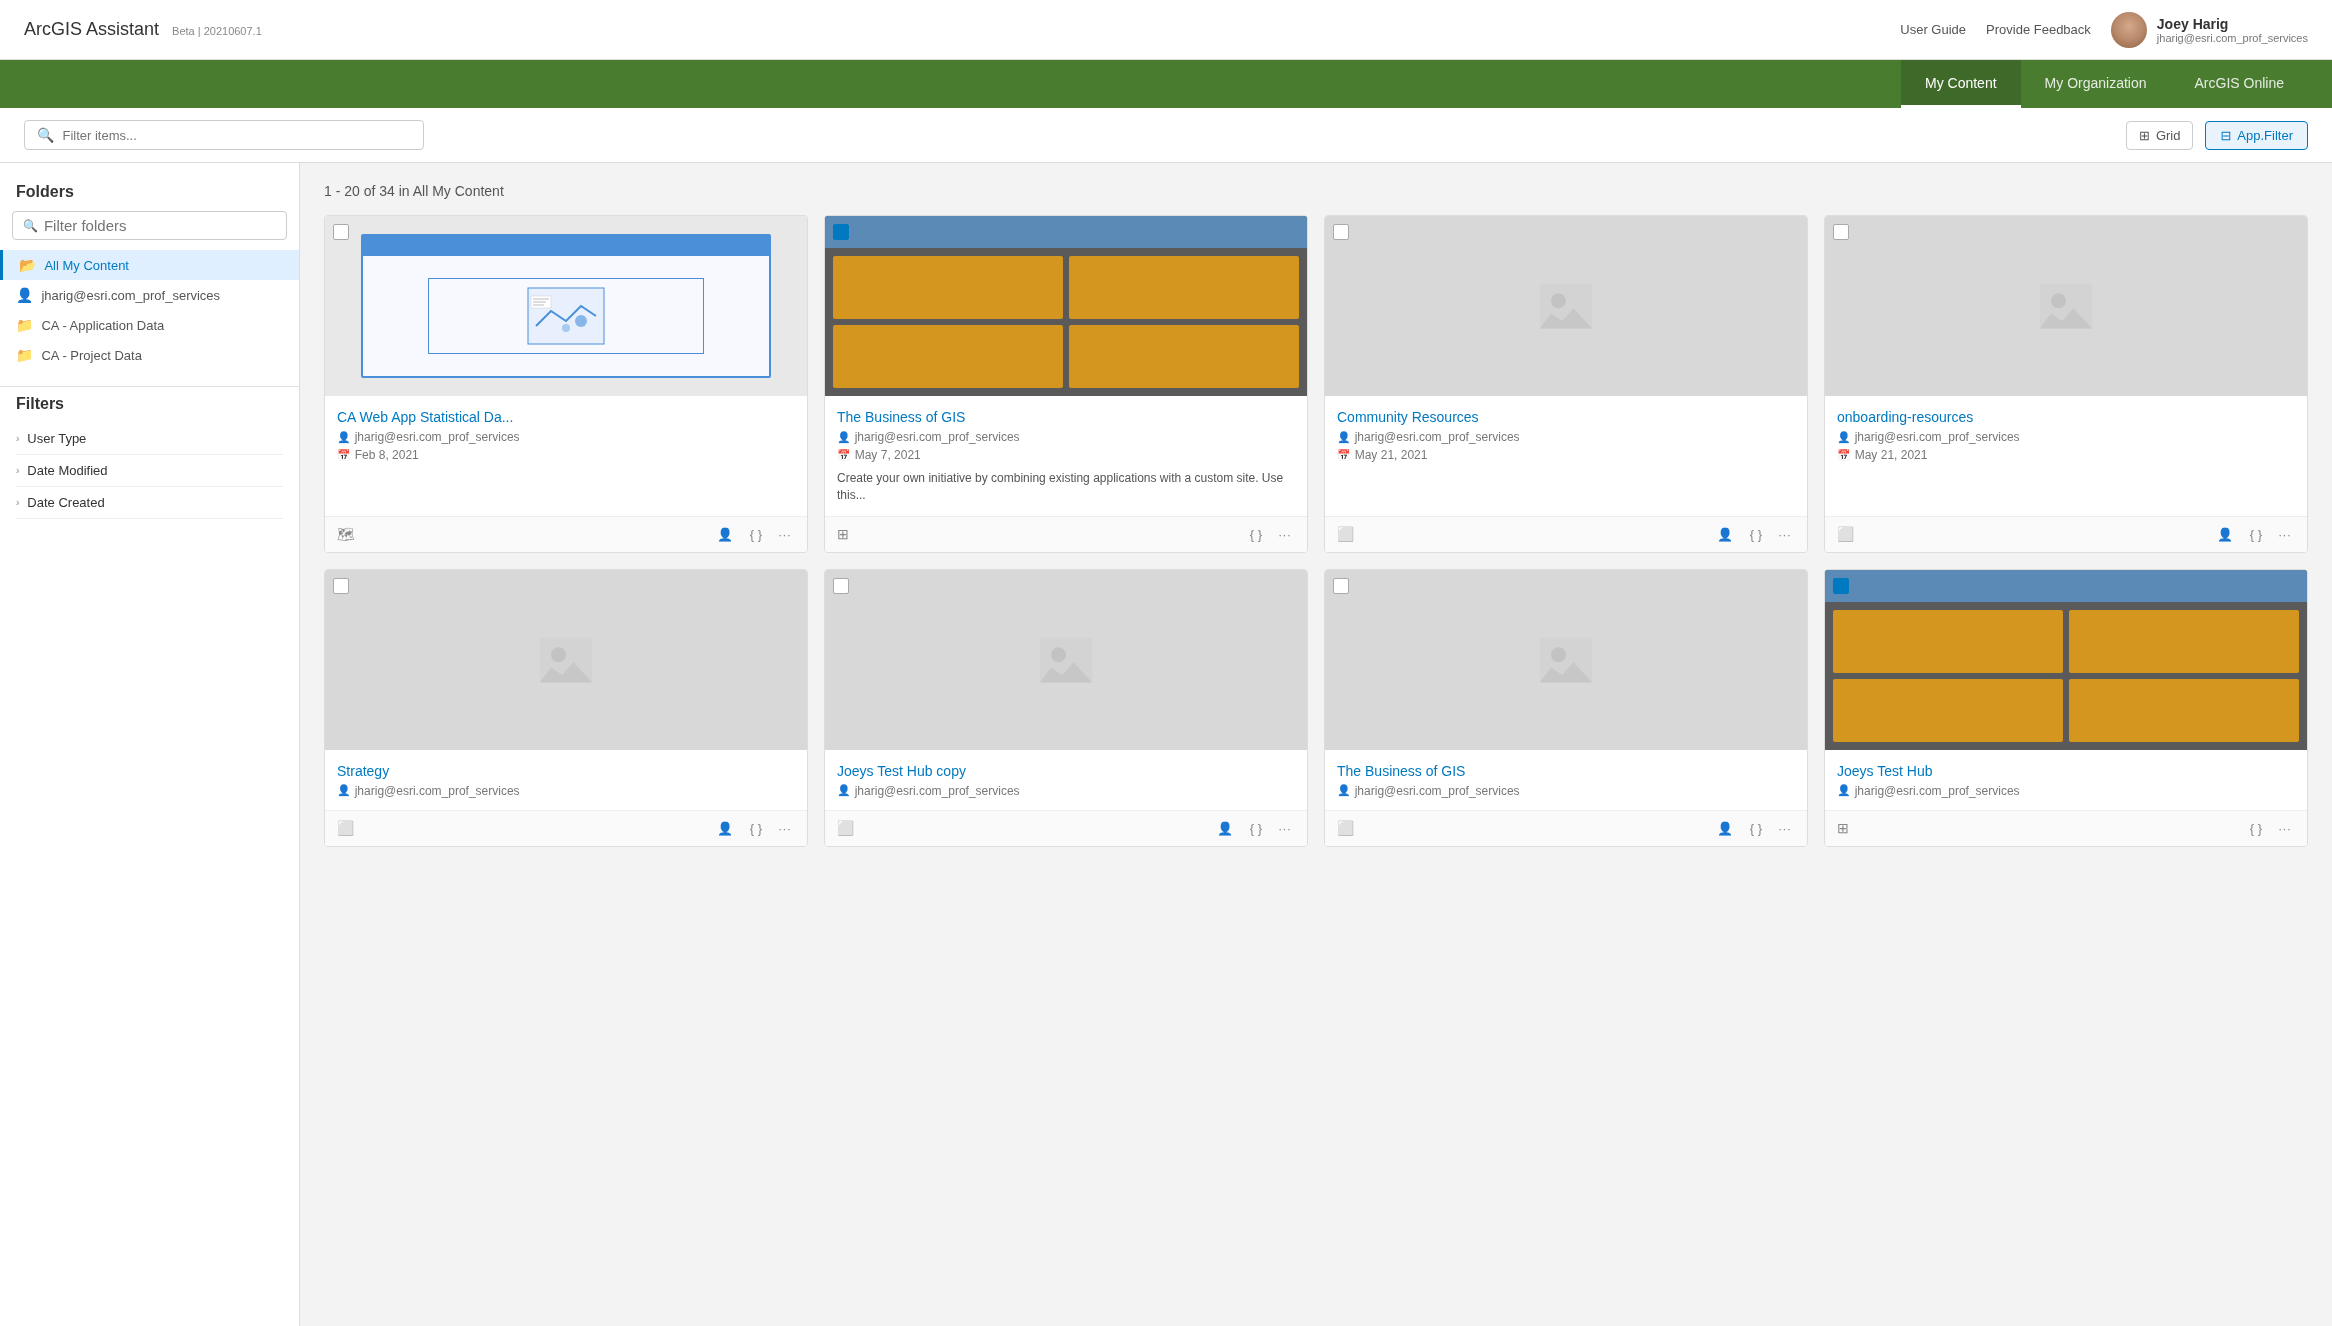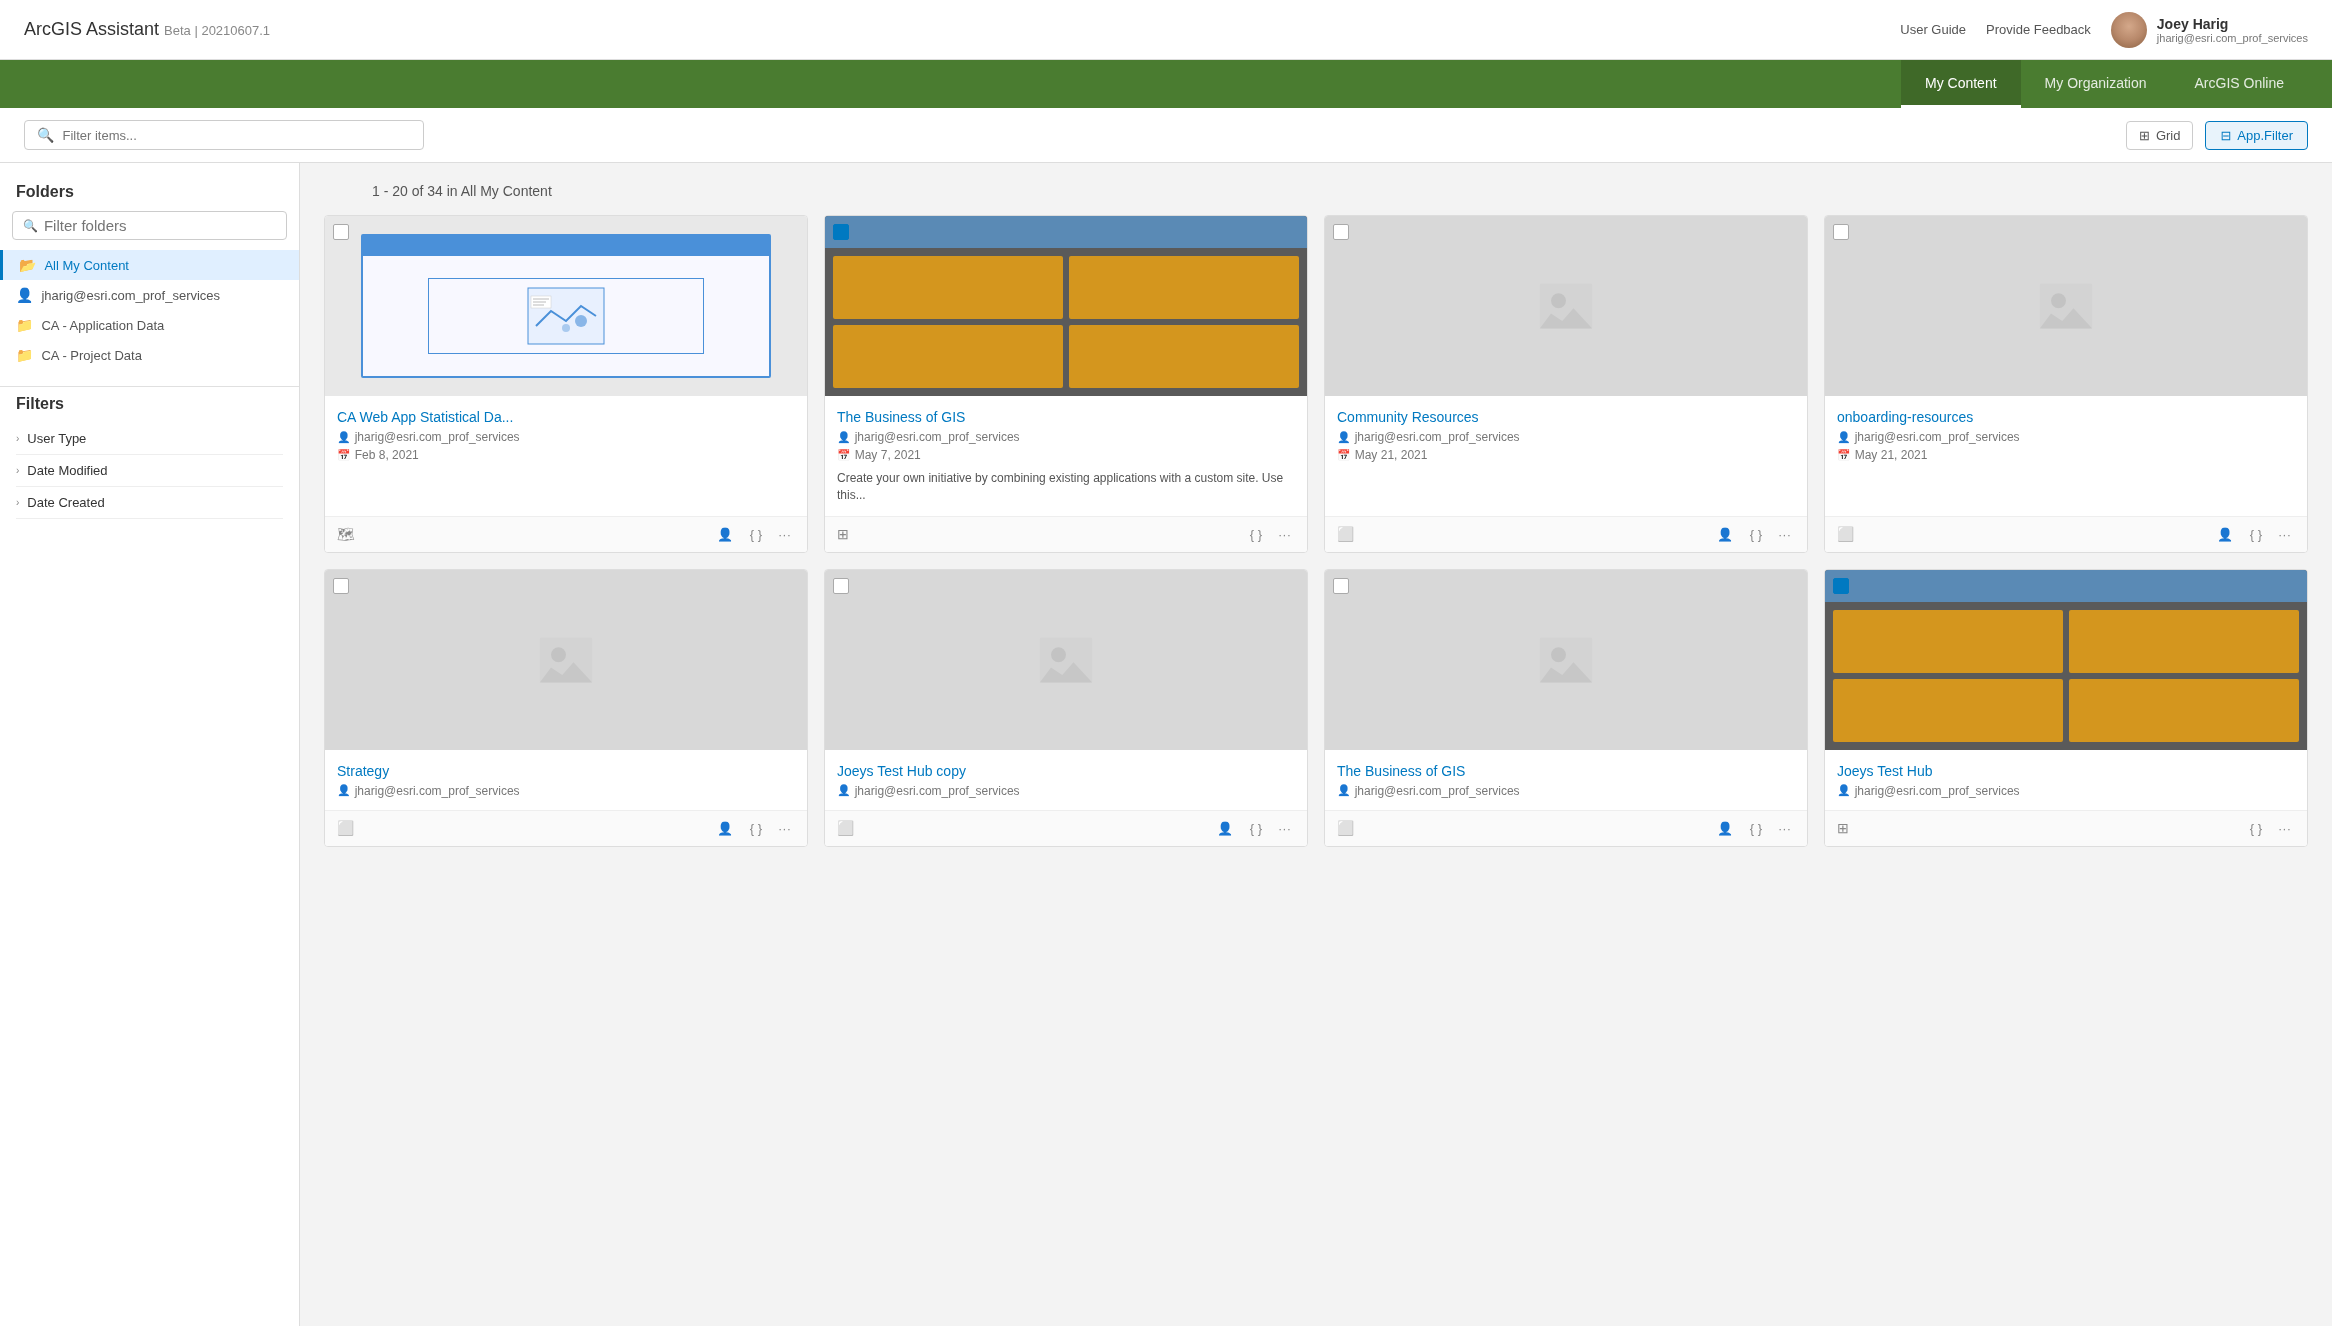--- a/index.html
+++ b/index.html
@@ -5,21 +5,21 @@
     * { box-sizing: border-box; margin: 0; padding: 0; }
     body { font-family: -apple-system, BlinkMacSystemFont, 'Segoe UI', Arial, sans-serif; background: #f3f3f3; color: #333; font-size: 14px; }
 
     
     .top-header {
       display: flex; align-items: center; justify-content: space-between;
       background: #fff; padding: 0 24px; height: 60px;
       border-bottom: 1px solid #ddd;
     }
     .app-title { font-size: 18px; font-weight: 400; color: #333; }
-    .app-title .beta { font-size: 13px; color: #888; }
+    .app-title .beta { font-size: 11px; color: #888; margin-left: 8px; }
     .header-right { display: flex; align-items: center; gap: 20px; }
     .header-link { color: #555; text-decoration: none; font-size: 13px; cursor: pointer; }
     .user-info { display: flex; align-items: center; gap: 10px; }
     .avatar {
       width: 36px; height: 36px; border-radius: 50%; background: #c0b0a0;
       overflow: hidden; display: flex; align-items: center; justify-content: center;
     }
     .avatar-img {
       width: 100%; height: 100%;
       background: radial-gradient(circle at 50% 40%, #d4a88a 0%, #b8896b 50%, #8a6040 100%);
@@ -106,21 +106,21 @@
       border-bottom: 1px solid #eee;
     }
     .chevron { font-size: 10px; color: #888; }
 
     
     .sidebar::-webkit-scrollbar { width: 4px; }
     .sidebar::-webkit-scrollbar-thumb { background: #ccc; border-radius: 2px; }
 
     
     .content-area { flex: 1; padding: 20px 24px; overflow-y: auto; }
-    .content-header { font-size: 14px; color: #555; margin-bottom: 16px; margin-left: 48px; }
+    .content-header { font-size: 14px; color: #555; margin-bottom: 16px; }
 
     
     .items-grid {
       display: grid;
       grid-template-columns: repeat(4, 1fr);
       gap: 16px;
     }
 
     
     .item-card {

